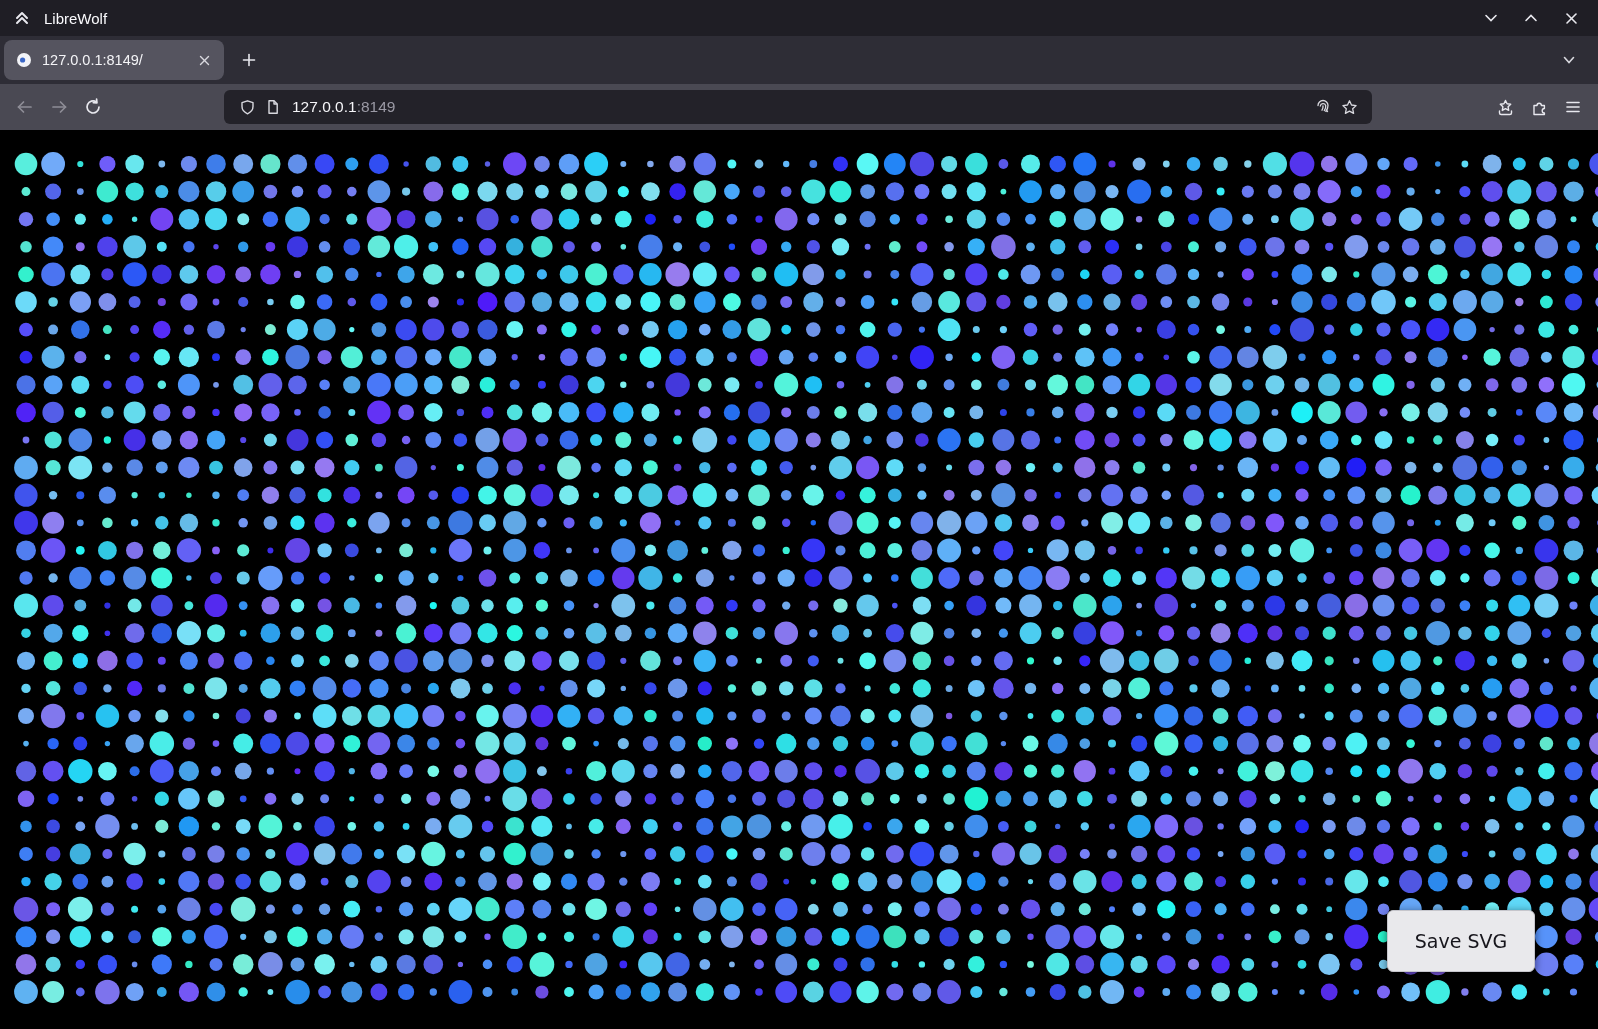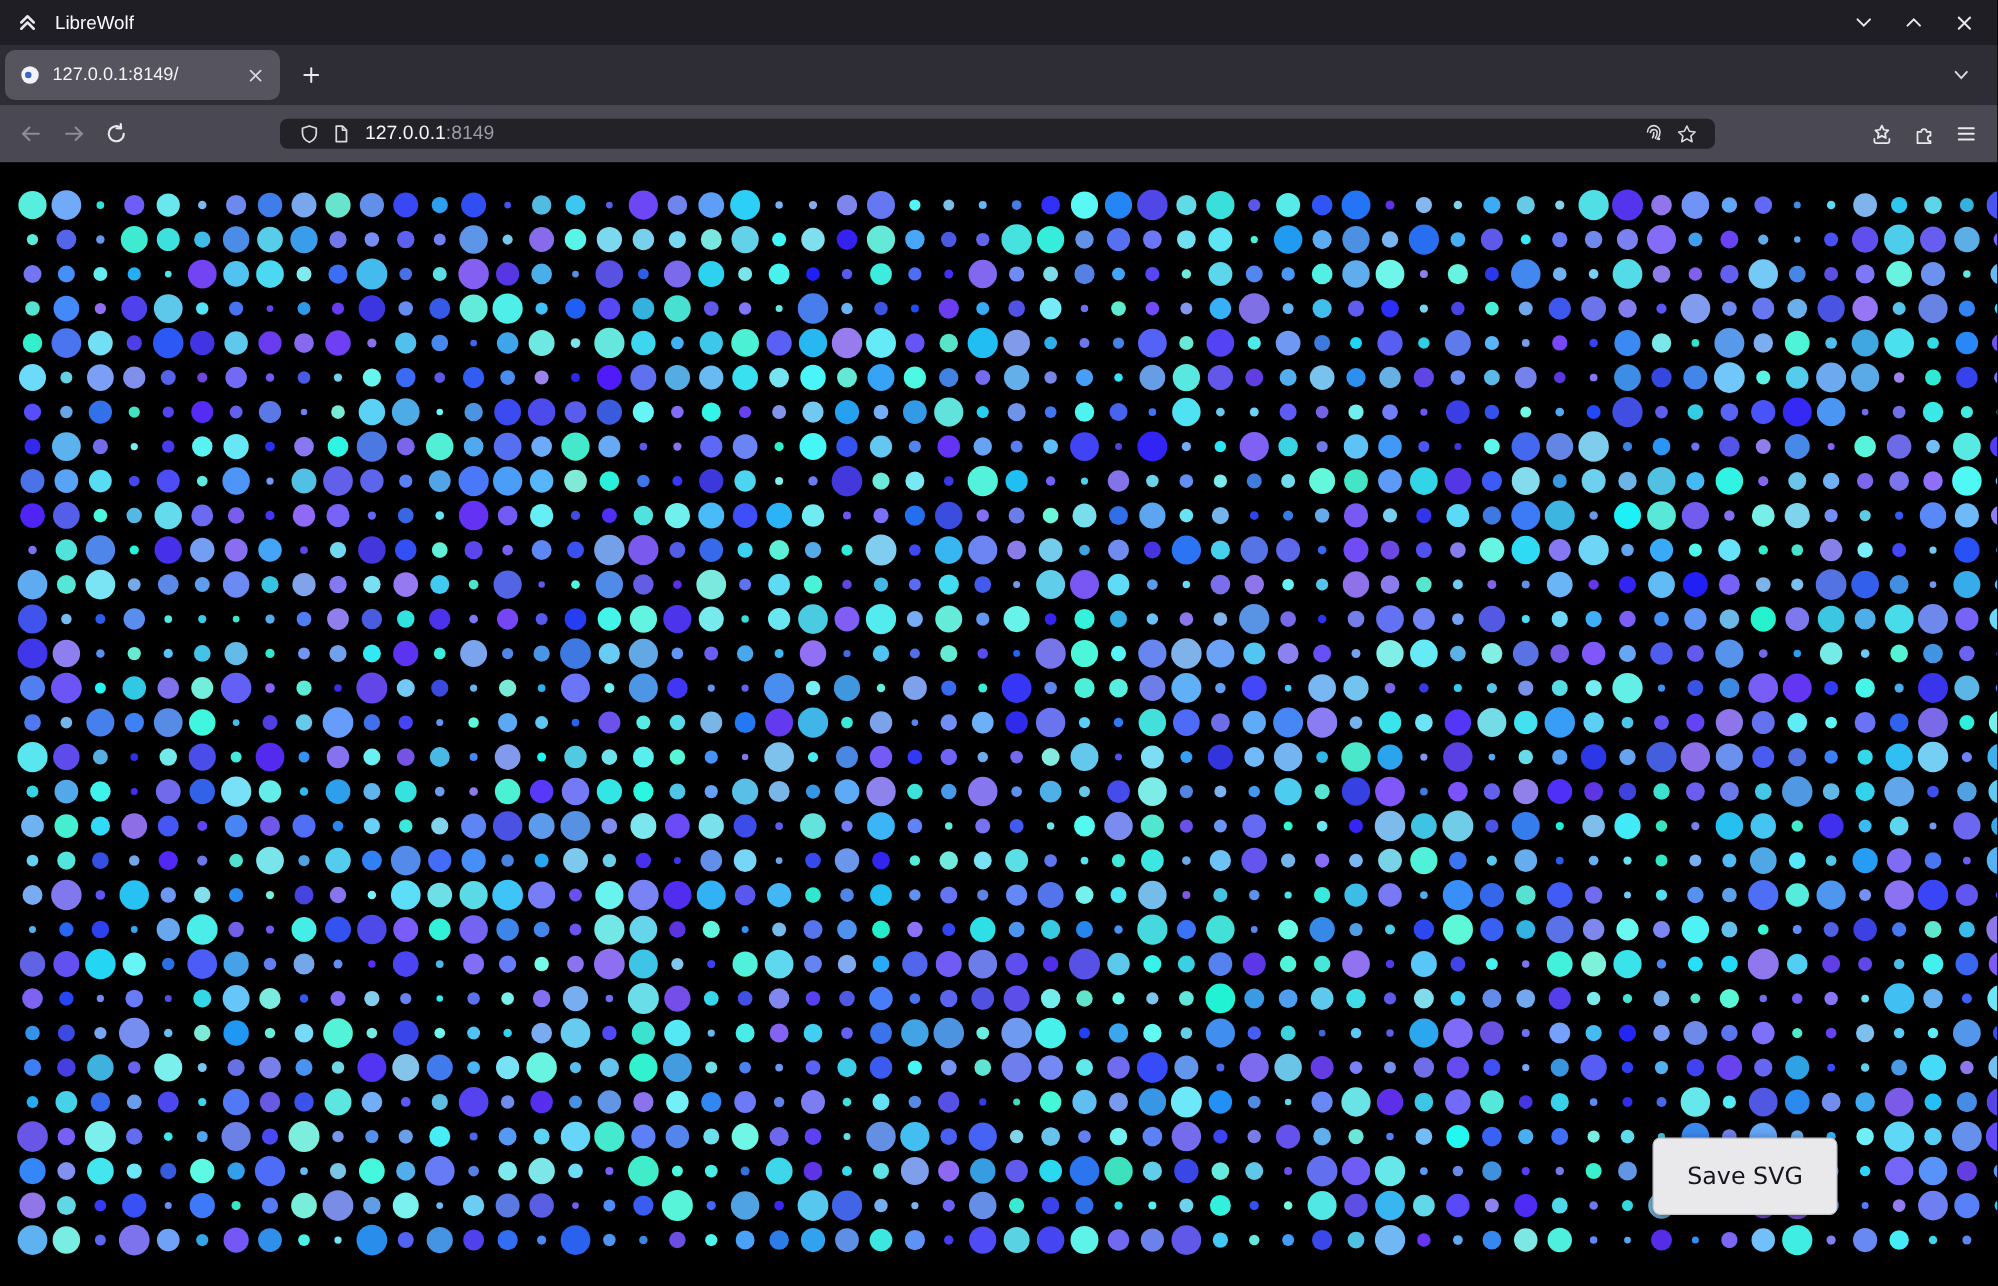--- a/index.html
+++ b/index.html
@@ -32,32 +32,32 @@
   .alltabs-btn { width:34px; height:34px; border:none; background:transparent; margin-right:8px;
                  display:flex; align-items:center; justify-content:center; }
 
   
   .toolbar { height:46px; background:var(--toolbar,#4a4953); display:flex;
              align-items:center; padding:0 8px; }
   .nav-btn { width:34px; height:34px; border:none; background:transparent; flex:0 0 34px;
              display:flex; align-items:center; justify-content:center; border-radius:4px; }
   .sp-left { width:114px; flex:0 0 114px; }
   .sp-right { width:116px; flex:0 0 116px; }
-  .urlbar { flex:1; height:24px; background:var(--urlbar-bg,#232229); border-radius:6px;
+  .urlbar { flex:1; height:34px; background:var(--urlbar-bg,#232229); border-radius:6px;
             display:flex; align-items:center; padding:0 10px; }
   .urlbar .ub-icon { width:26px; height:26px; display:flex; align-items:center;
                      justify-content:center; border:none; background:transparent; }
   .url-text { font-size:15.5px; margin-left:6px; flex:1; white-space:nowrap; }
   .url-host { color:#f5f5f8; }
   .url-port { color:var(--dim-text,#9b9aa5); }
 
   
   .content { position:relative; width:1598px; height:899px; background:var(--canvas-bg,#000);
              overflow:hidden; }
-  .save-btn { position:absolute; left:1322px; top:780px; width:148px; height:62px;
+  .save-btn { position:absolute; left:1387px; top:780px; width:148px; height:62px;
               background:var(--button-bg,#e9e9ec); color:var(--button-text,#17161c);
               border:1px solid #c6c6cc; border-radius:6px; font-size:19px;
               font-family:"DejaVu Sans","Liberation Sans",sans-serif;
               box-shadow:0 2px 8px rgba(0,0,0,.55); cursor:pointer; }
 
   svg.icon { display:block; }
 </style>
 </head>
 <body>
 

